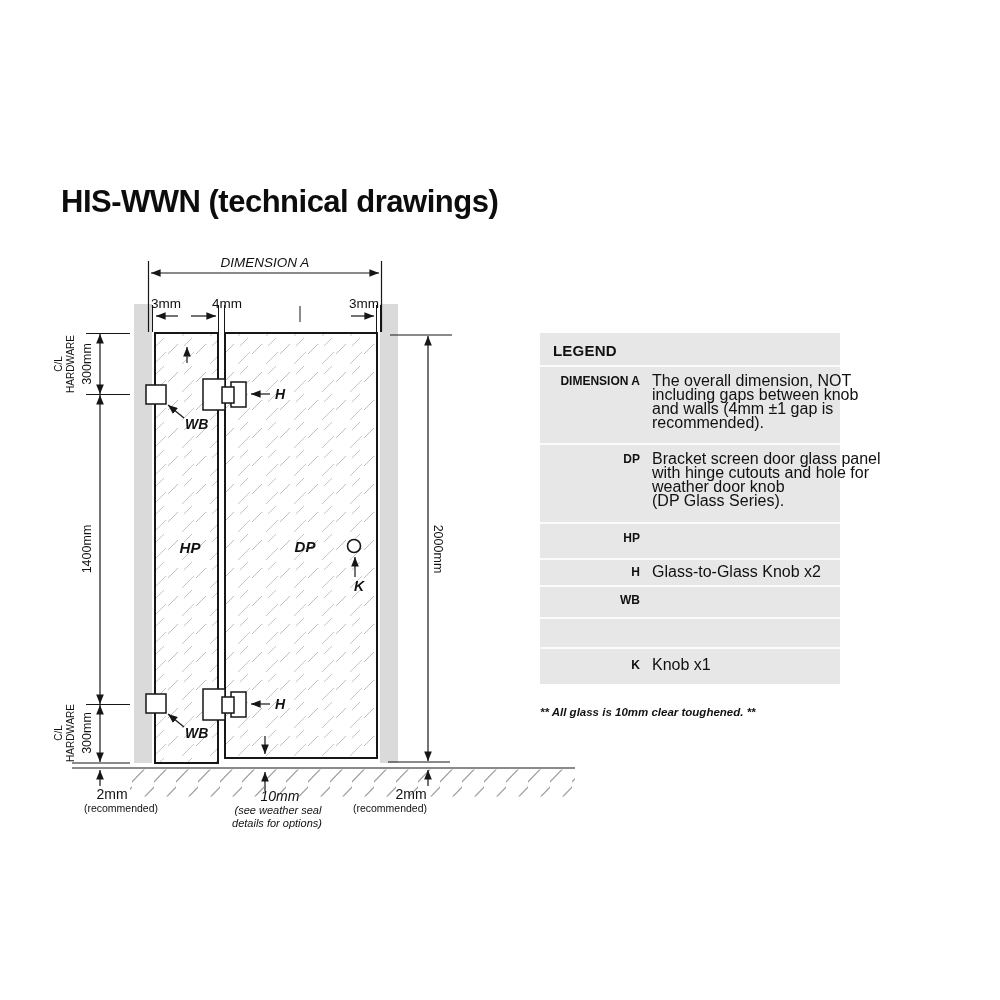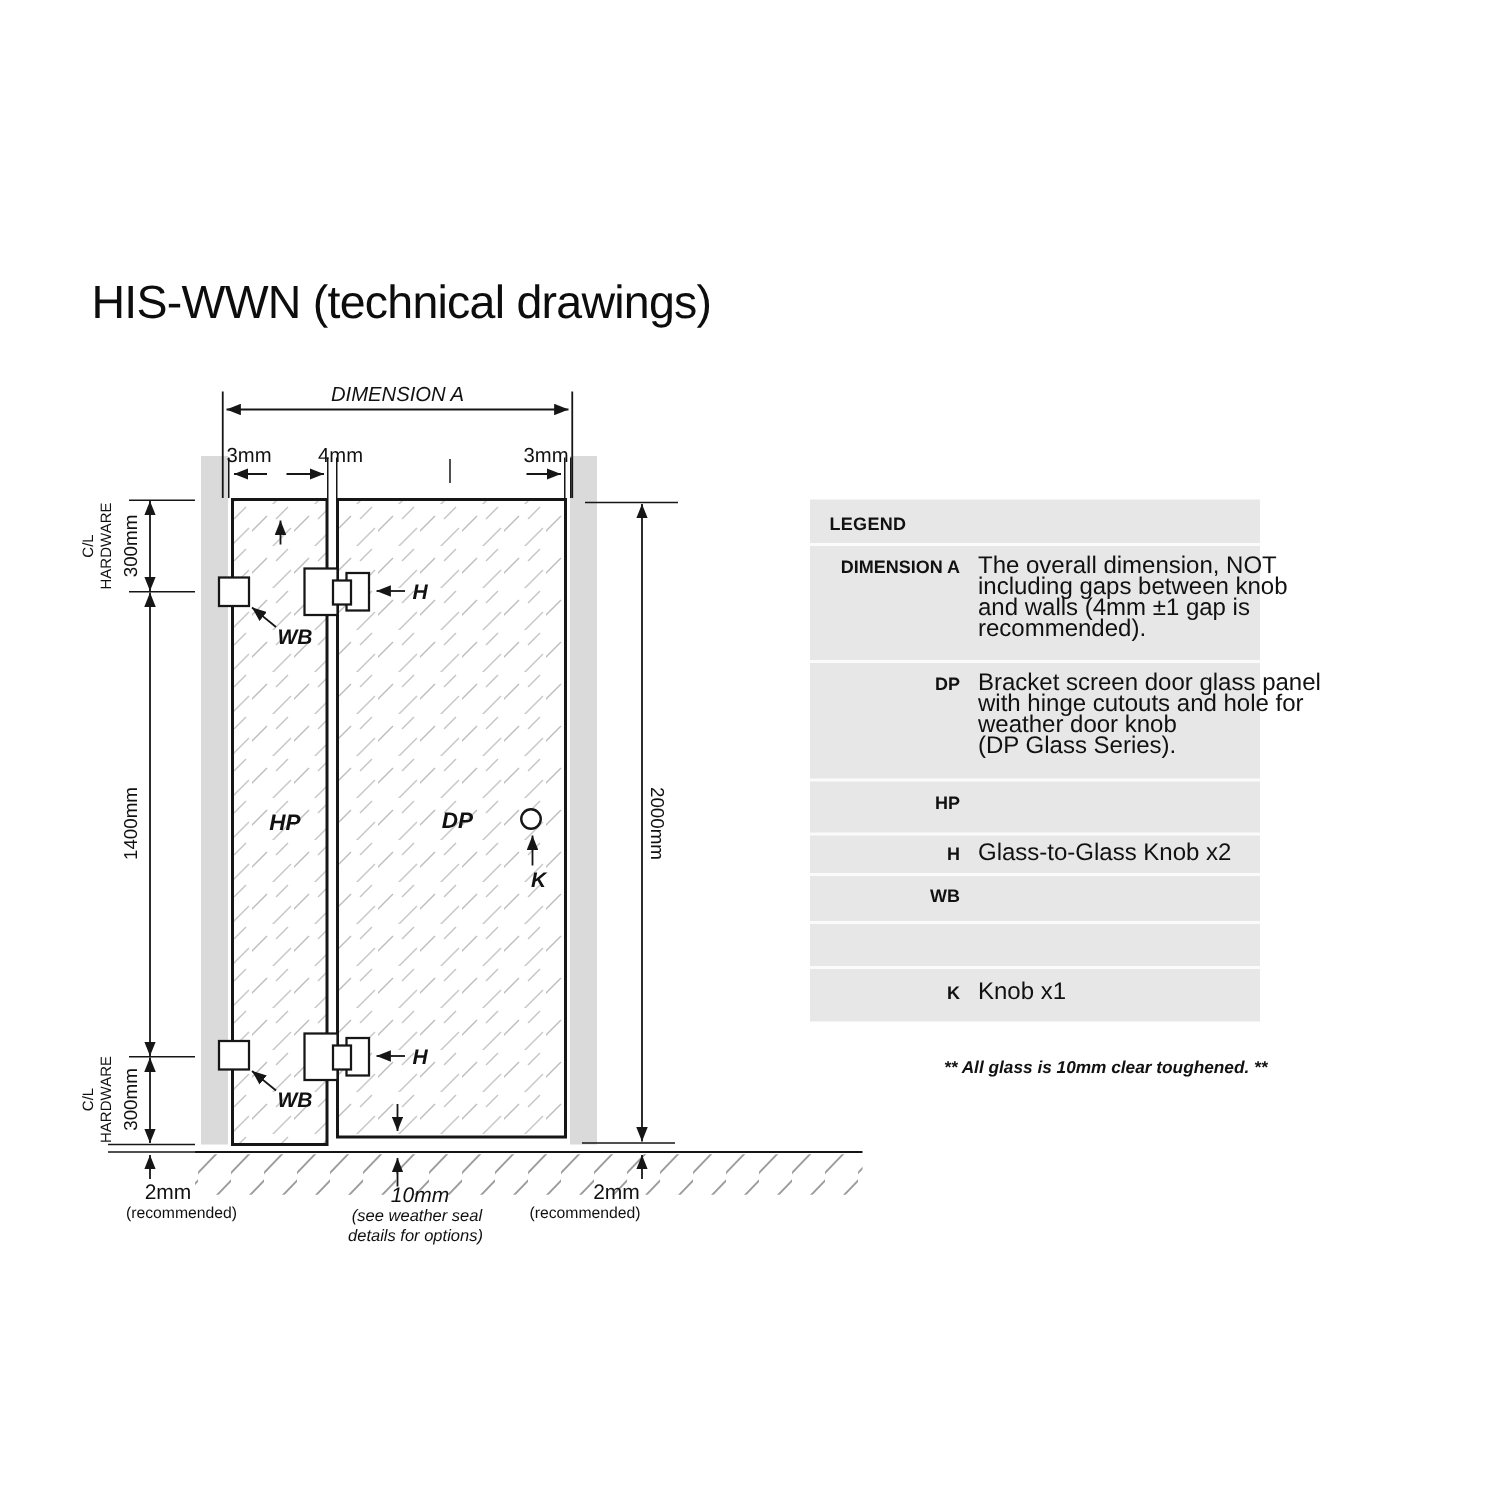--- a/index.html
+++ b/index.html
@@ -1,34 +1,34 @@
 <!DOCTYPE html>
 <html><head>
 <meta charset="utf-8">
 <style>
   html,body{margin:0;padding:0;background:#fff;}
   .page{position:relative;width:1000px;height:1000px;background:#ffffff;overflow:hidden;
         font-family:"Liberation Sans",sans-serif;color:#111;}
-  .title{position:absolute;left:61px;top:184px;font-size:31px;font-weight:normal;
+  .title{position:absolute;left:61px;top:184px;font-size:31px;font-weight:bold;
          letter-spacing:-0.5px;color:#0d0d0d;}
   svg{position:absolute;left:0;top:0;}
   svg .ln{stroke:#161616;stroke-width:1.2;fill:none;}
   svg .thin{stroke-width:1;}
   svg .hw{fill:#ffffff;stroke:#161616;stroke-width:1.5;}
   svg text{font-family:"Liberation Sans",sans-serif;fill:#111;}
   svg .ti{font-style:italic;}
   svg .tb{font-weight:bold;}
   .legend{position:absolute;left:540px;top:333px;width:300px;background:#e7e7e7;}
-  .legend-head{padding:9px 16px 6px 13px;font-size:12px;font-weight:bold;letter-spacing:0.2px;}
+  .legend-head{padding:9px 16px 6px 13px;font-size:15px;font-weight:bold;letter-spacing:0.2px;}
   .lrow{display:flex;border-top:2px solid #fbfbfb;}
   .lterm{width:100px;flex:0 0 100px;text-align:right;font-weight:bold;font-size:12px;
          line-height:14px;}
   .ldesc{padding-left:12px;font-size:16px;line-height:14px;}
   .ldesc div{white-space:nowrap;}
-  .footnote{position:absolute;left:540px;top:706px;width:305px;text-align:right;
+  .footnote{position:absolute;left:540px;top:706px;width:305px;text-align:left;
             font-size:11.5px;font-style:italic;font-weight:bold;}
 </style>
 </head>
 <body>
 
 <div class="page">
 
   <div class="title">HIS-WWN (technical drawings)</div>
 
   <svg width="1000" height="1000" viewBox="0 0 1000 1000">

